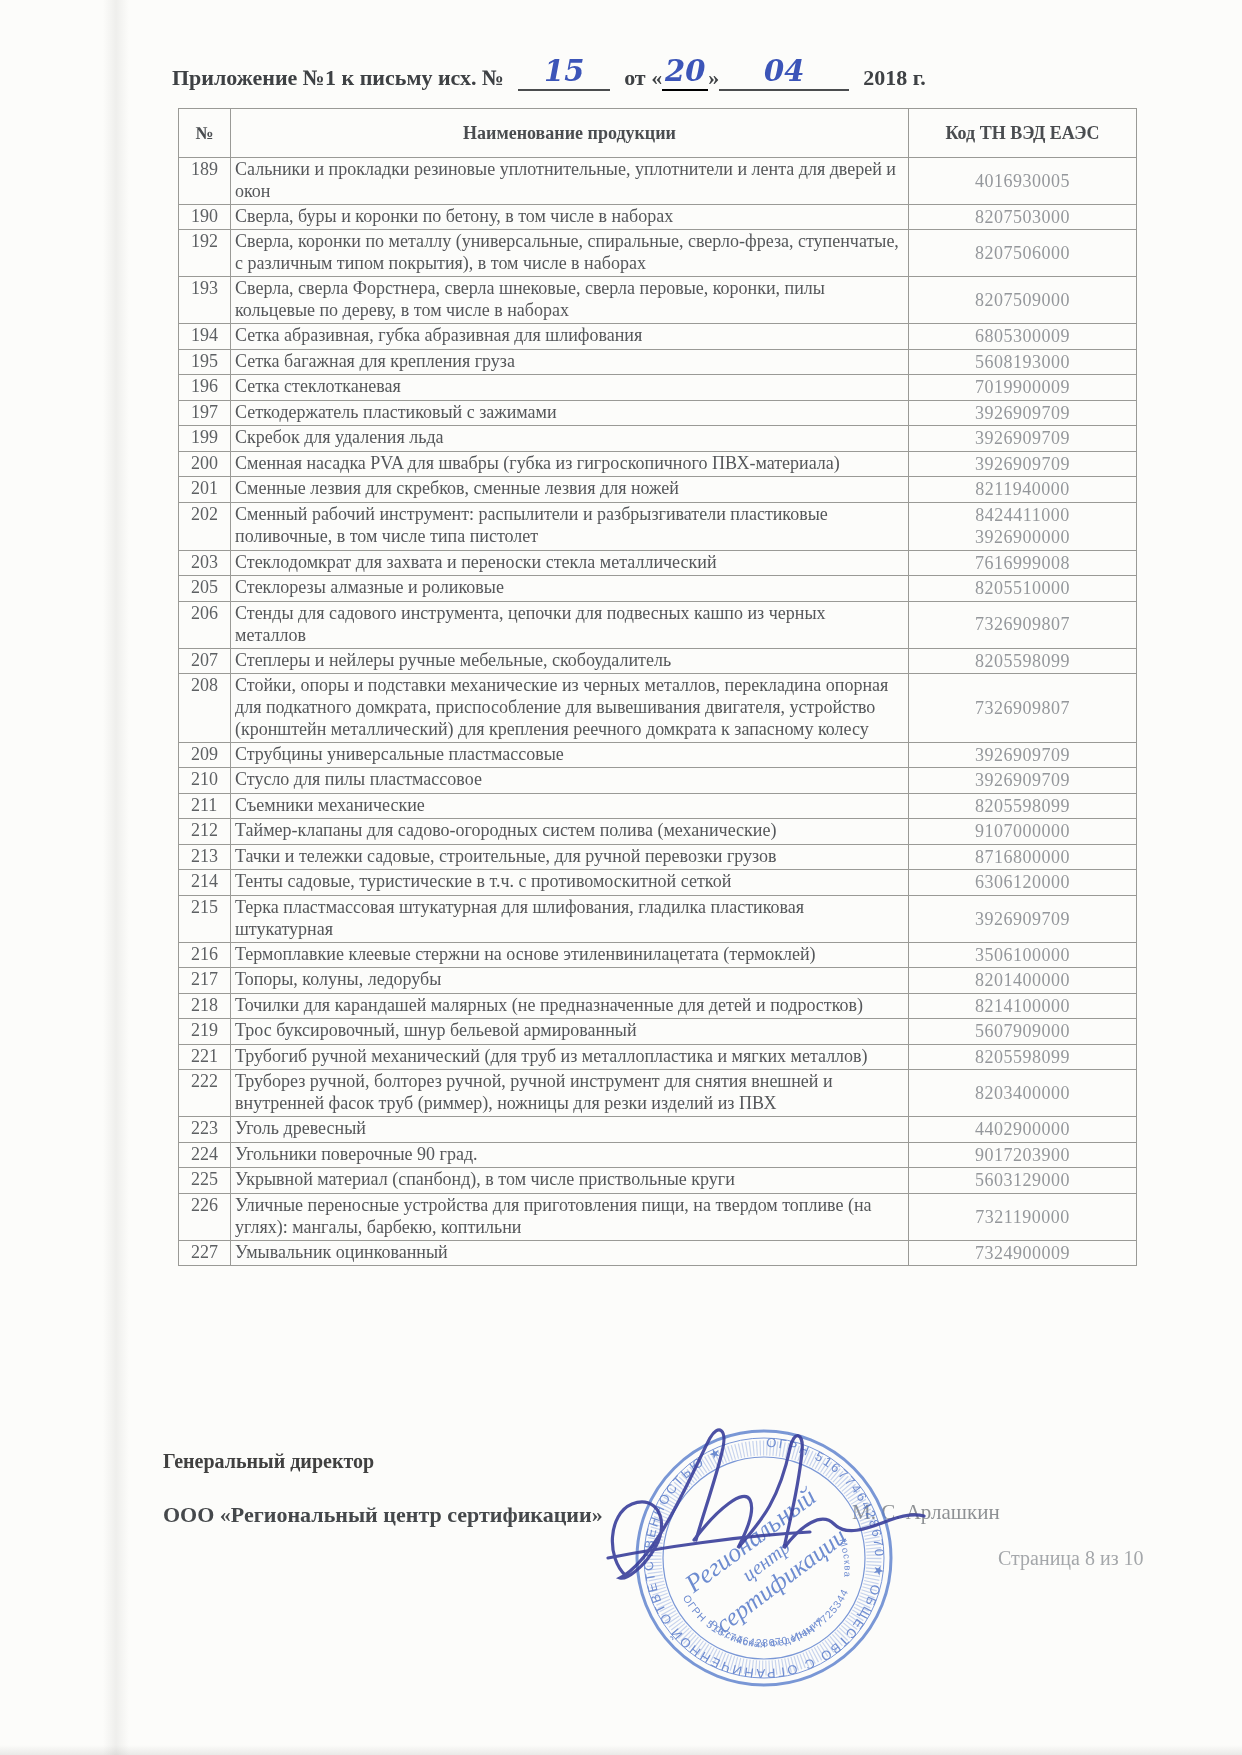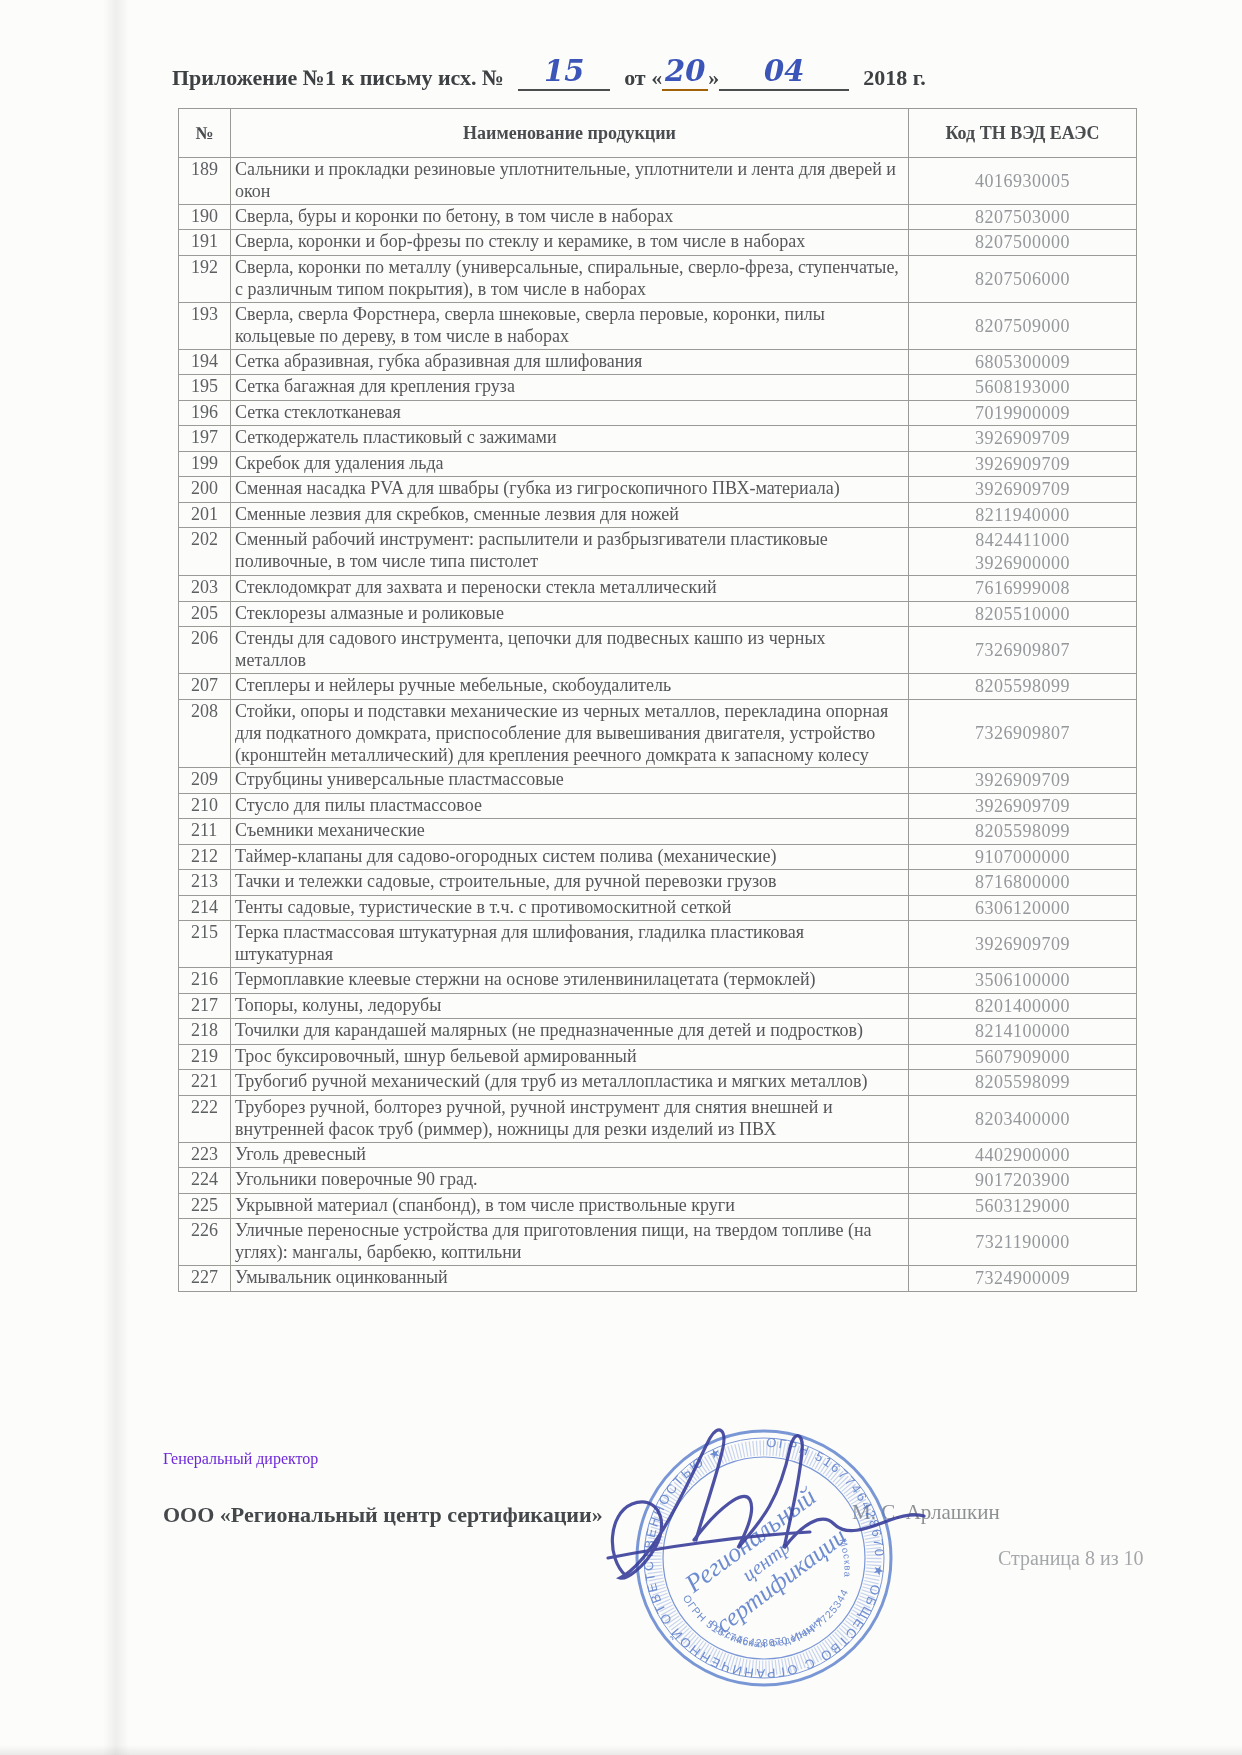--- a/index.html
+++ b/index.html
@@ -16,21 +16,21 @@
     background:linear-gradient(to bottom,rgba(0,0,0,0),rgba(100,100,95,.12));}
 
   
   .doc-header{position:absolute;left:172px;top:56px;width:980px;
     font-size:22px;font-weight:bold;color:#3e4144;white-space:nowrap;}
   .doc-header .hw{font-family:"DejaVu Serif",serif;font-style:italic;font-weight:bold;
     color:#3c55b8;font-size:29px;}
   .blank{display:inline-block;border-bottom:2px solid #4a4c4e;text-align:center;
     vertical-align:bottom;line-height:30px;}
   .blank.num{width:92px;}
-  .blank.day{width:46px;border-bottom:2px solid #a16207;}
+  .blank.day{width:46px;border-bottom:2px solid #000000;}
   .blank.month{width:130px;}
   .sp{display:inline-block;width:14px;}
 
   
   .tbl-wrap{position:absolute;left:178px;top:108px;width:958px;}
   table.products{border-collapse:collapse;width:958px;table-layout:fixed;
     font-size:18px;color:#55575a;}
   table.products col.c-num{width:52px;}
   table.products col.c-name{width:678px;}
   table.products col.c-code{width:228px;}
@@ -38,21 +38,21 @@
   table.products th{height:44px;font-size:18px;font-weight:bold;color:#4a4d50;
     text-align:center;vertical-align:middle;padding:2px 6px;}
   th.code-h{font-weight:normal;color:#8f9295;line-height:1.15;}
   th.num-h{vertical-align:top;text-align:left;padding-left:10px;padding-top:6px;font-weight:normal;color:#5d6063;}
   td.cell-num{text-align:left;vertical-align:top;padding:1px 4px 1px 12px;color:#5d6063;line-height:1.22;}
   td.cell-name{text-align:left;vertical-align:top;padding:1px 8px 1px 4px;line-height:1.22;color:#55575a;}
   td.cell-code{text-align:center;vertical-align:middle;padding:1px 0;color:#94979b;
     white-space:pre-line;line-height:1.25;letter-spacing:.5px;}
 
   
-  .director{position:absolute;left:163px;top:1450px;font-size:16px;font-weight:normal;color:#6d28d9;}
+  .director{position:absolute;left:163px;top:1450px;font-size:20px;font-weight:bold;color:#404040;}
   .company{position:absolute;left:163px;top:1502px;font-size:22px;font-weight:bold;color:#45484b;}
   .signer{position:absolute;left:852px;top:1500px;font-size:21px;color:#8e9194;text-align:center;}
   .page-label{position:absolute;left:998px;top:1547px;font-size:20px;color:#a4a7aa;}
 
   .stamp{position:absolute;left:628px;top:1422px;opacity:.88;}
   .stamp text{fill:#4d72c7;}
   .signature{position:absolute;left:598px;top:1408px;}
 </style>
 </head>
 <body>
@@ -83,25 +83,20 @@
       <tbody>
           <tr>
             <td class="cell-num">189</td>
             <td class="cell-name">Сальники и прокладки резиновые уплотнительные, уплотнители и лента для дверей и окон</td>
             <td class="cell-code">4016930005</td>
           </tr>
           <tr>
             <td class="cell-num">190</td>
             <td class="cell-name">Сверла, буры и коронки по бетону, в том числе в наборах</td>
             <td class="cell-code">8207503000</td>
-          </tr>
-          <tr>
-            <td class="cell-num">191</td>
-            <td class="cell-name">Сверла, коронки и бор-фрезы по стеклу и керамике, в том числе в наборах</td>
-            <td class="cell-code">8207500000</td>
           </tr>
           <tr>
             <td class="cell-num">192</td>
             <td class="cell-name">Сверла, коронки по металлу (универсальные, спиральные, сверло-фреза, ступенчатые, с различным типом покрытия), в том числе в наборах</td>
             <td class="cell-code">8207506000</td>
           </tr>
           <tr>
             <td class="cell-num">193</td>
             <td class="cell-name">Сверла, сверла Форстнера, сверла шнековые, сверла перовые, коронки, пилы кольцевые по дереву, в том числе в наборах</td>
             <td class="cell-code">8207509000</td>

